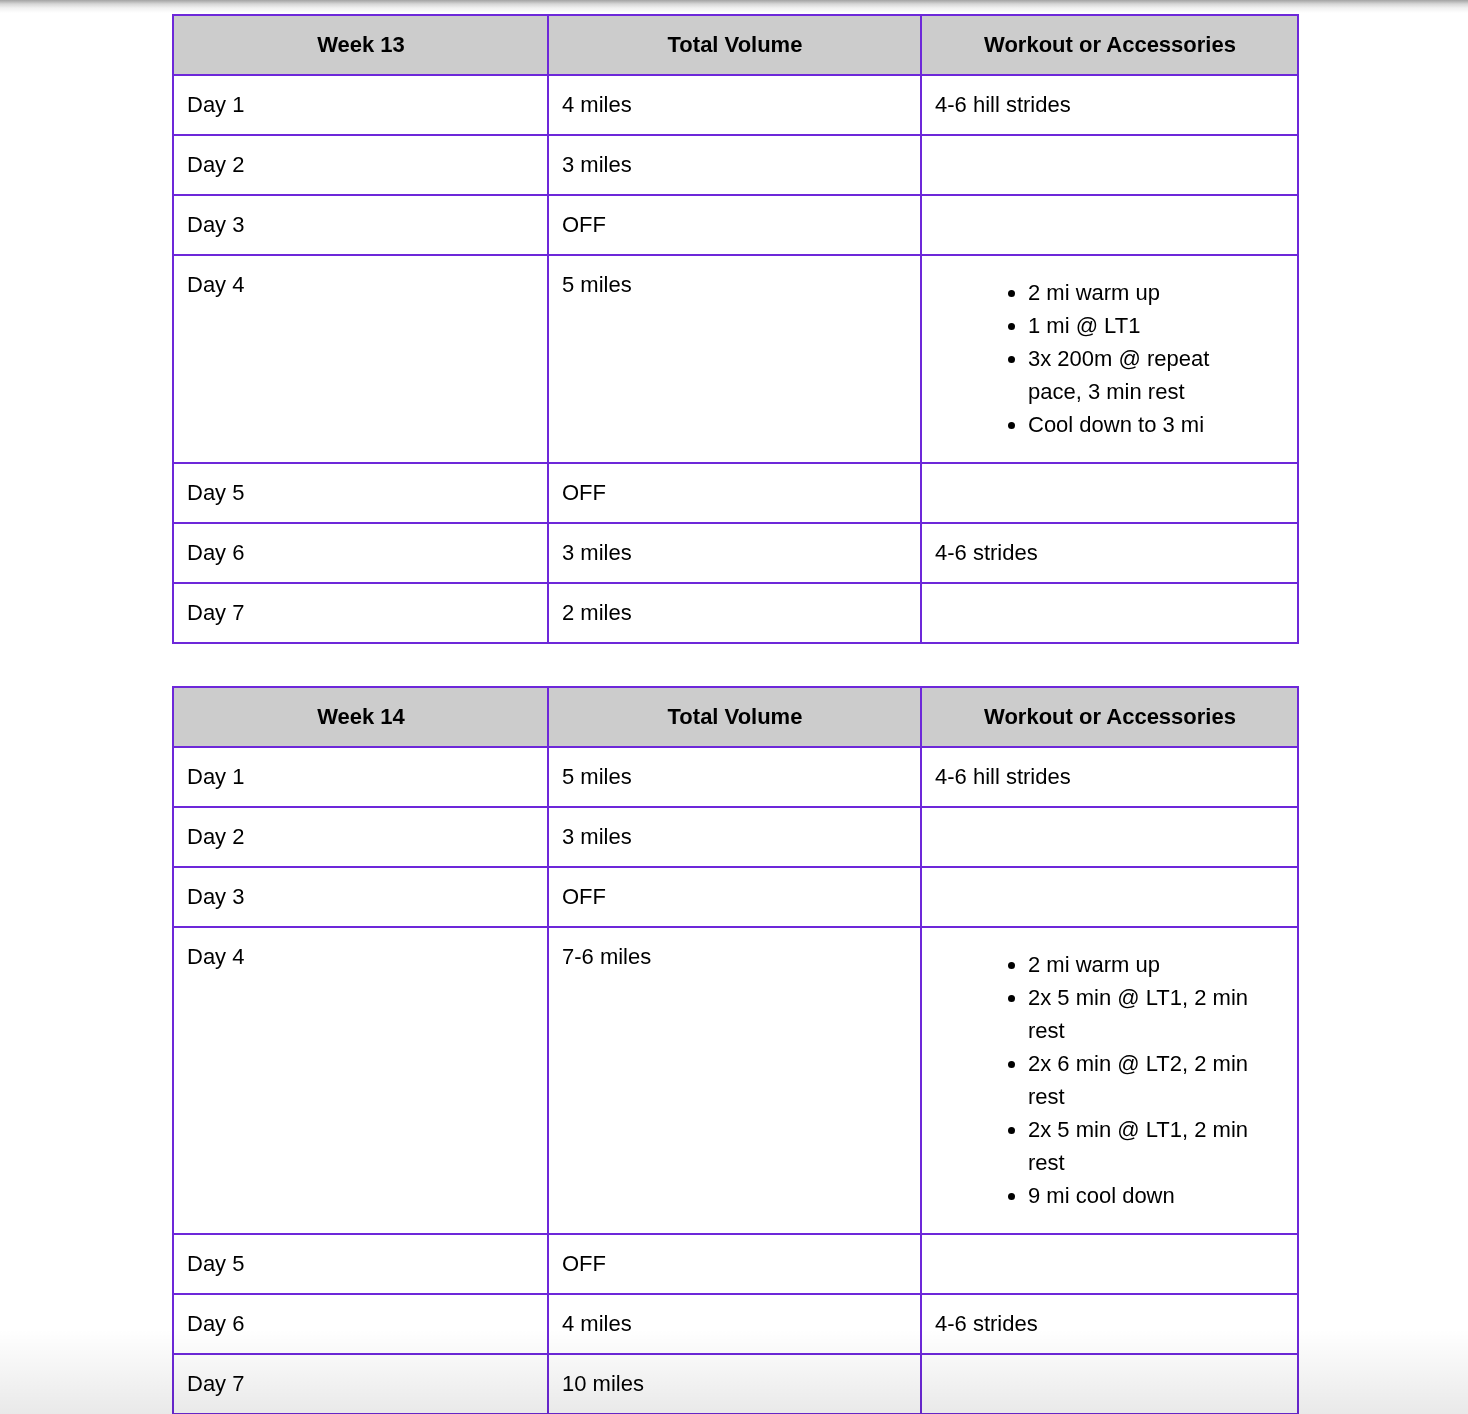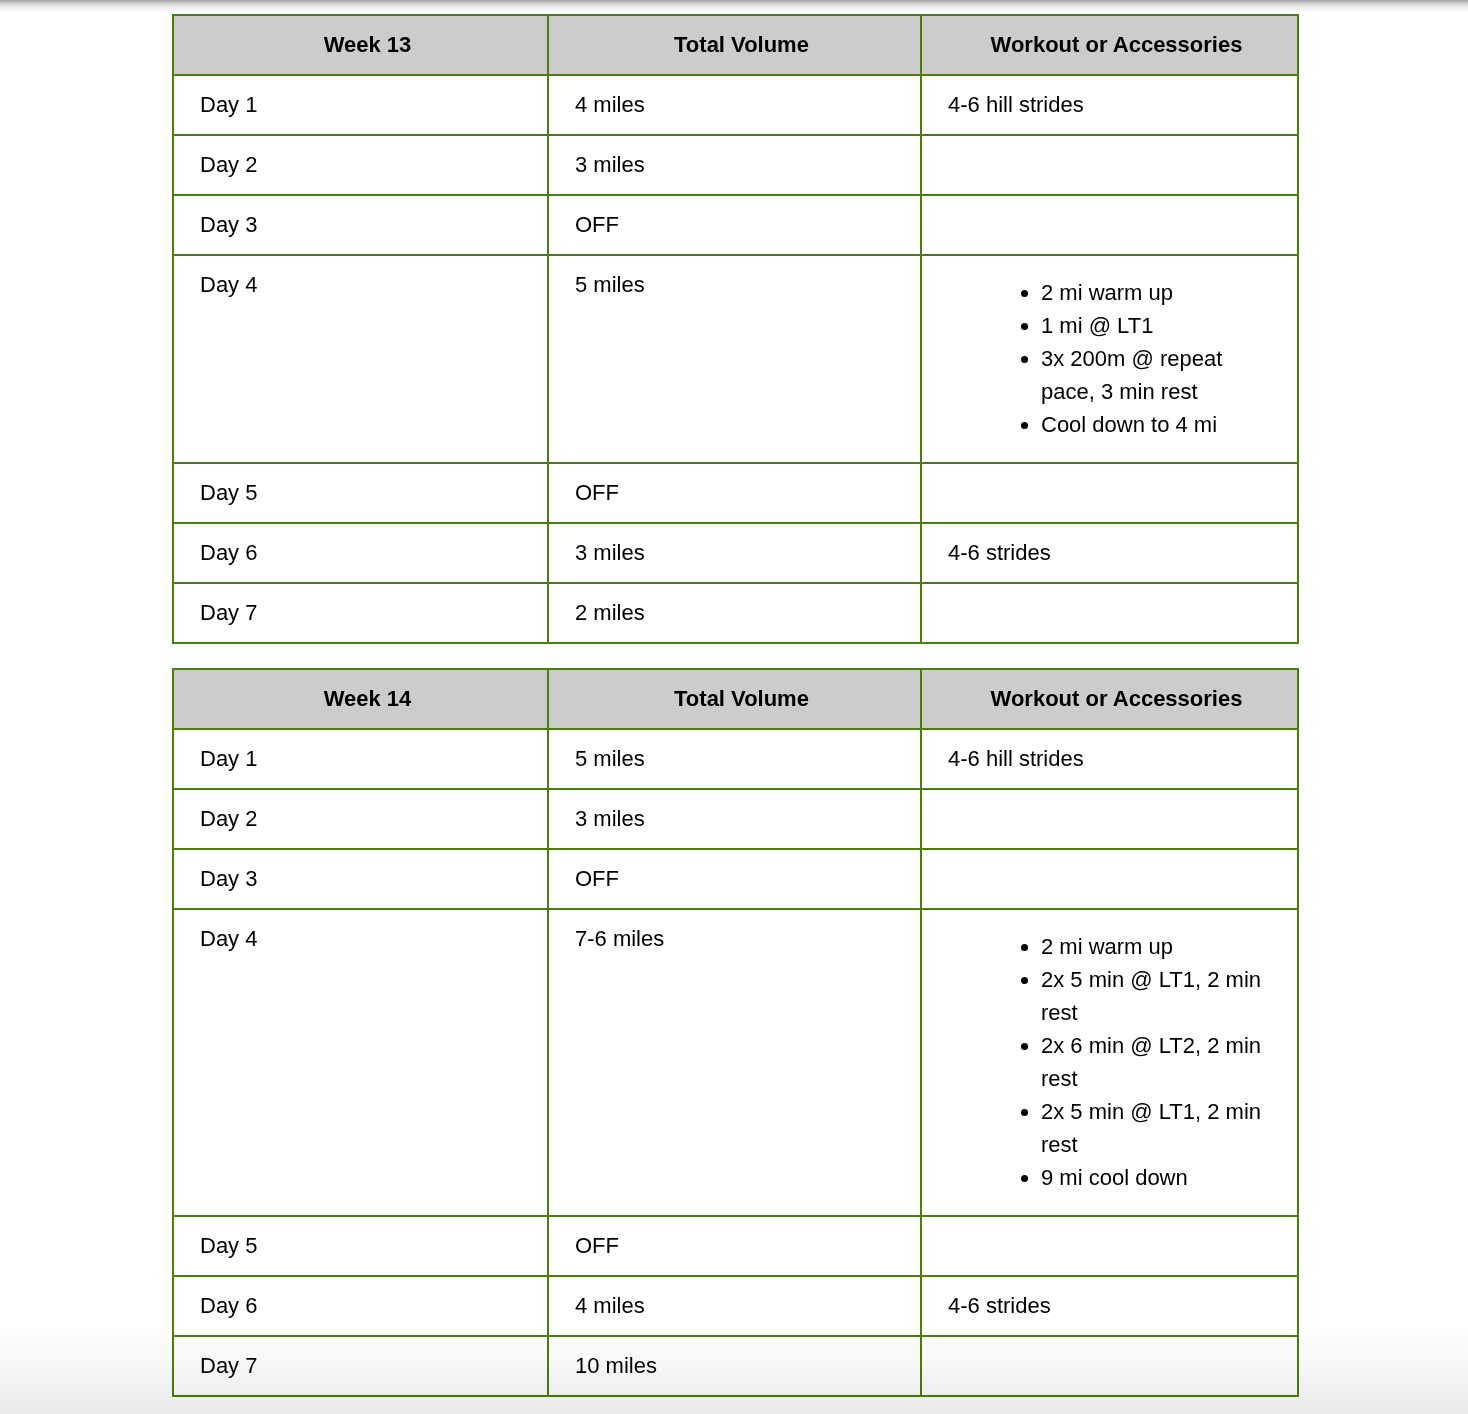--- a/index.html
+++ b/index.html
@@ -27,32 +27,32 @@
 
   table.week-table {
     position: absolute;
     left: 172px;
     border-collapse: collapse;
     table-layout: fixed;
     font-size: 22px;
     line-height: 33px;
   }
   #table-week13 { top: 14px; }
-  #table-week14 { top: 668px; }
+  #table-week14 { top: 686px; }
 
   col.c1 { width: 375px; }
   col.c2 { width: 373px; }
   col.c3 { width: 377px; }
 
   .week-table th,
   .week-table td {
-    border: 2px solid #4d7c0f;
+    border: 2px solid #6d28d9;
     vertical-align: top;
     text-align: left;
-    padding: 12px 12px 13px 26px;
+    padding: 12px 12px 13px 13px;
     overflow: hidden;
   }
   .week-table th {
     background: #cccccc;
     font-weight: 700;
     text-align: center;
   }
 
   .week-table ul {
     margin: 8px;
@@ -99,21 +99,21 @@
         <td></td>
       </tr>
       <tr>
         <td>Day 4</td>
         <td>5 miles</td>
         <td>
           <ul>
             <li>2 mi warm up</li>
             <li>1 mi @ LT1</li>
             <li>3x 200m @ repeat pace, 3 min rest</li>
-            <li>Cool down to 4 mi</li>
+            <li>Cool down to 3 mi</li>
           </ul>
         </td>
       </tr>
       <tr>
         <td>Day 5</td>
         <td>OFF</td>
         <td></td>
       </tr>
       <tr>
         <td>Day 6</td>

